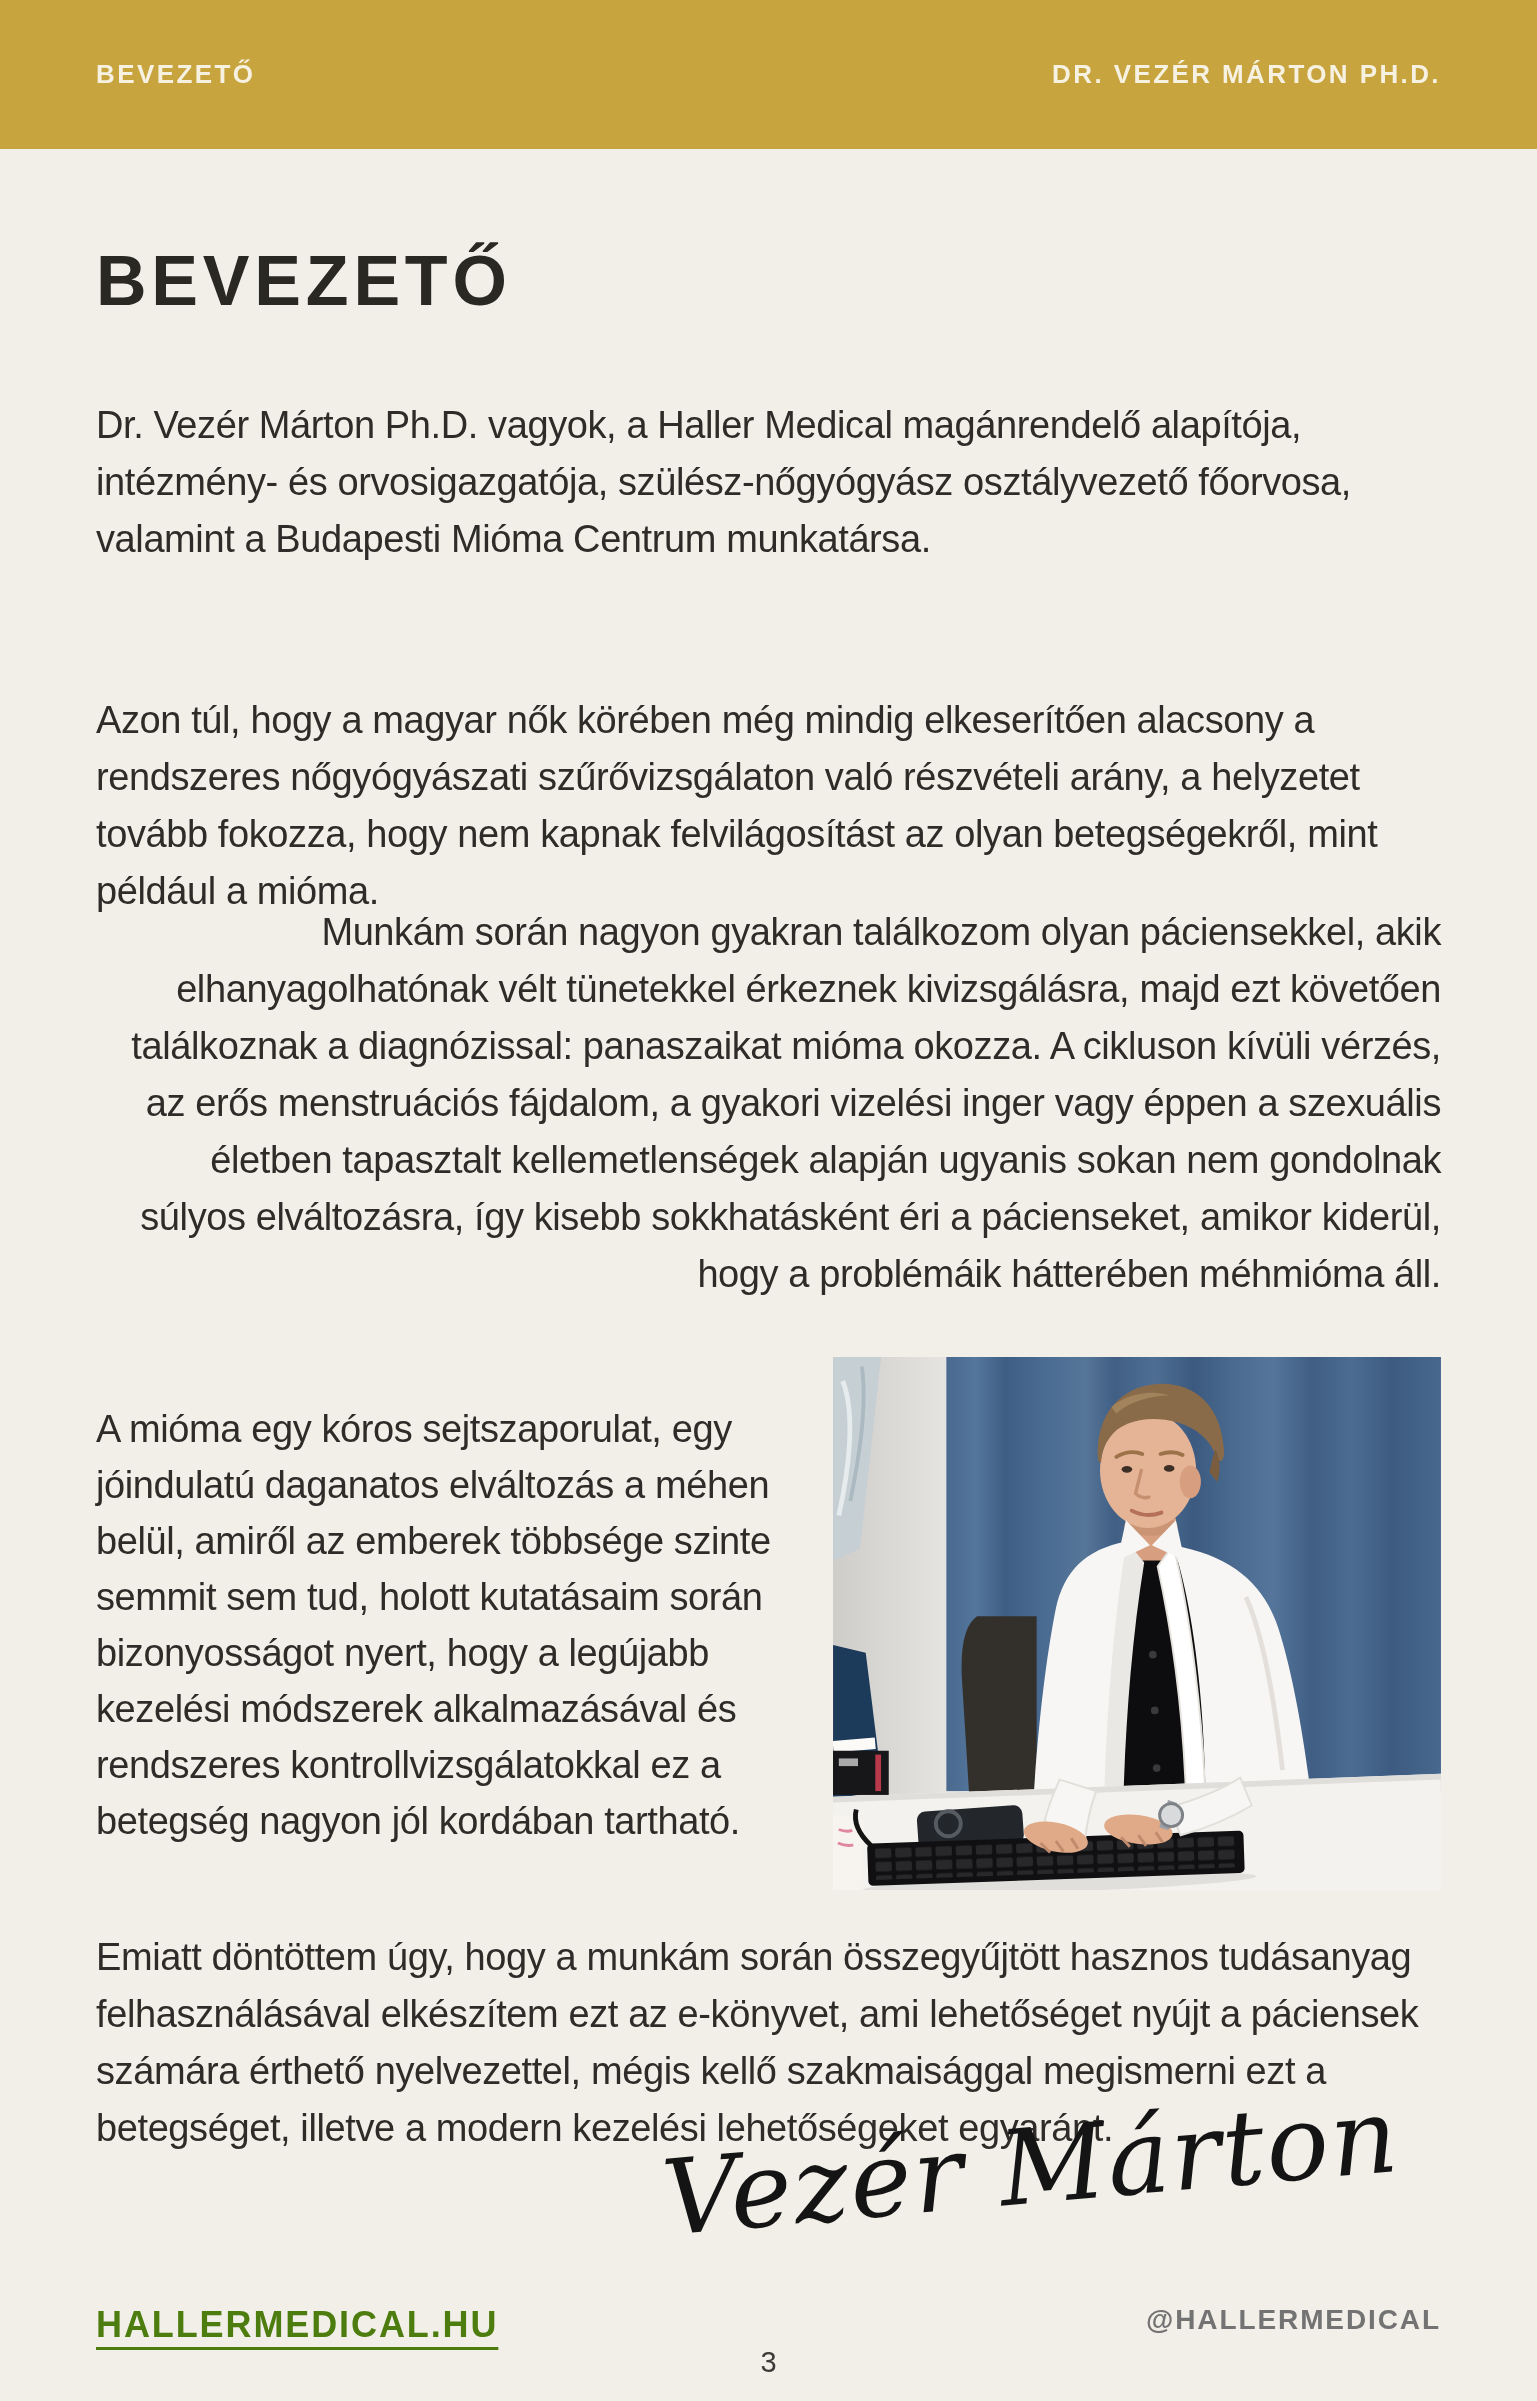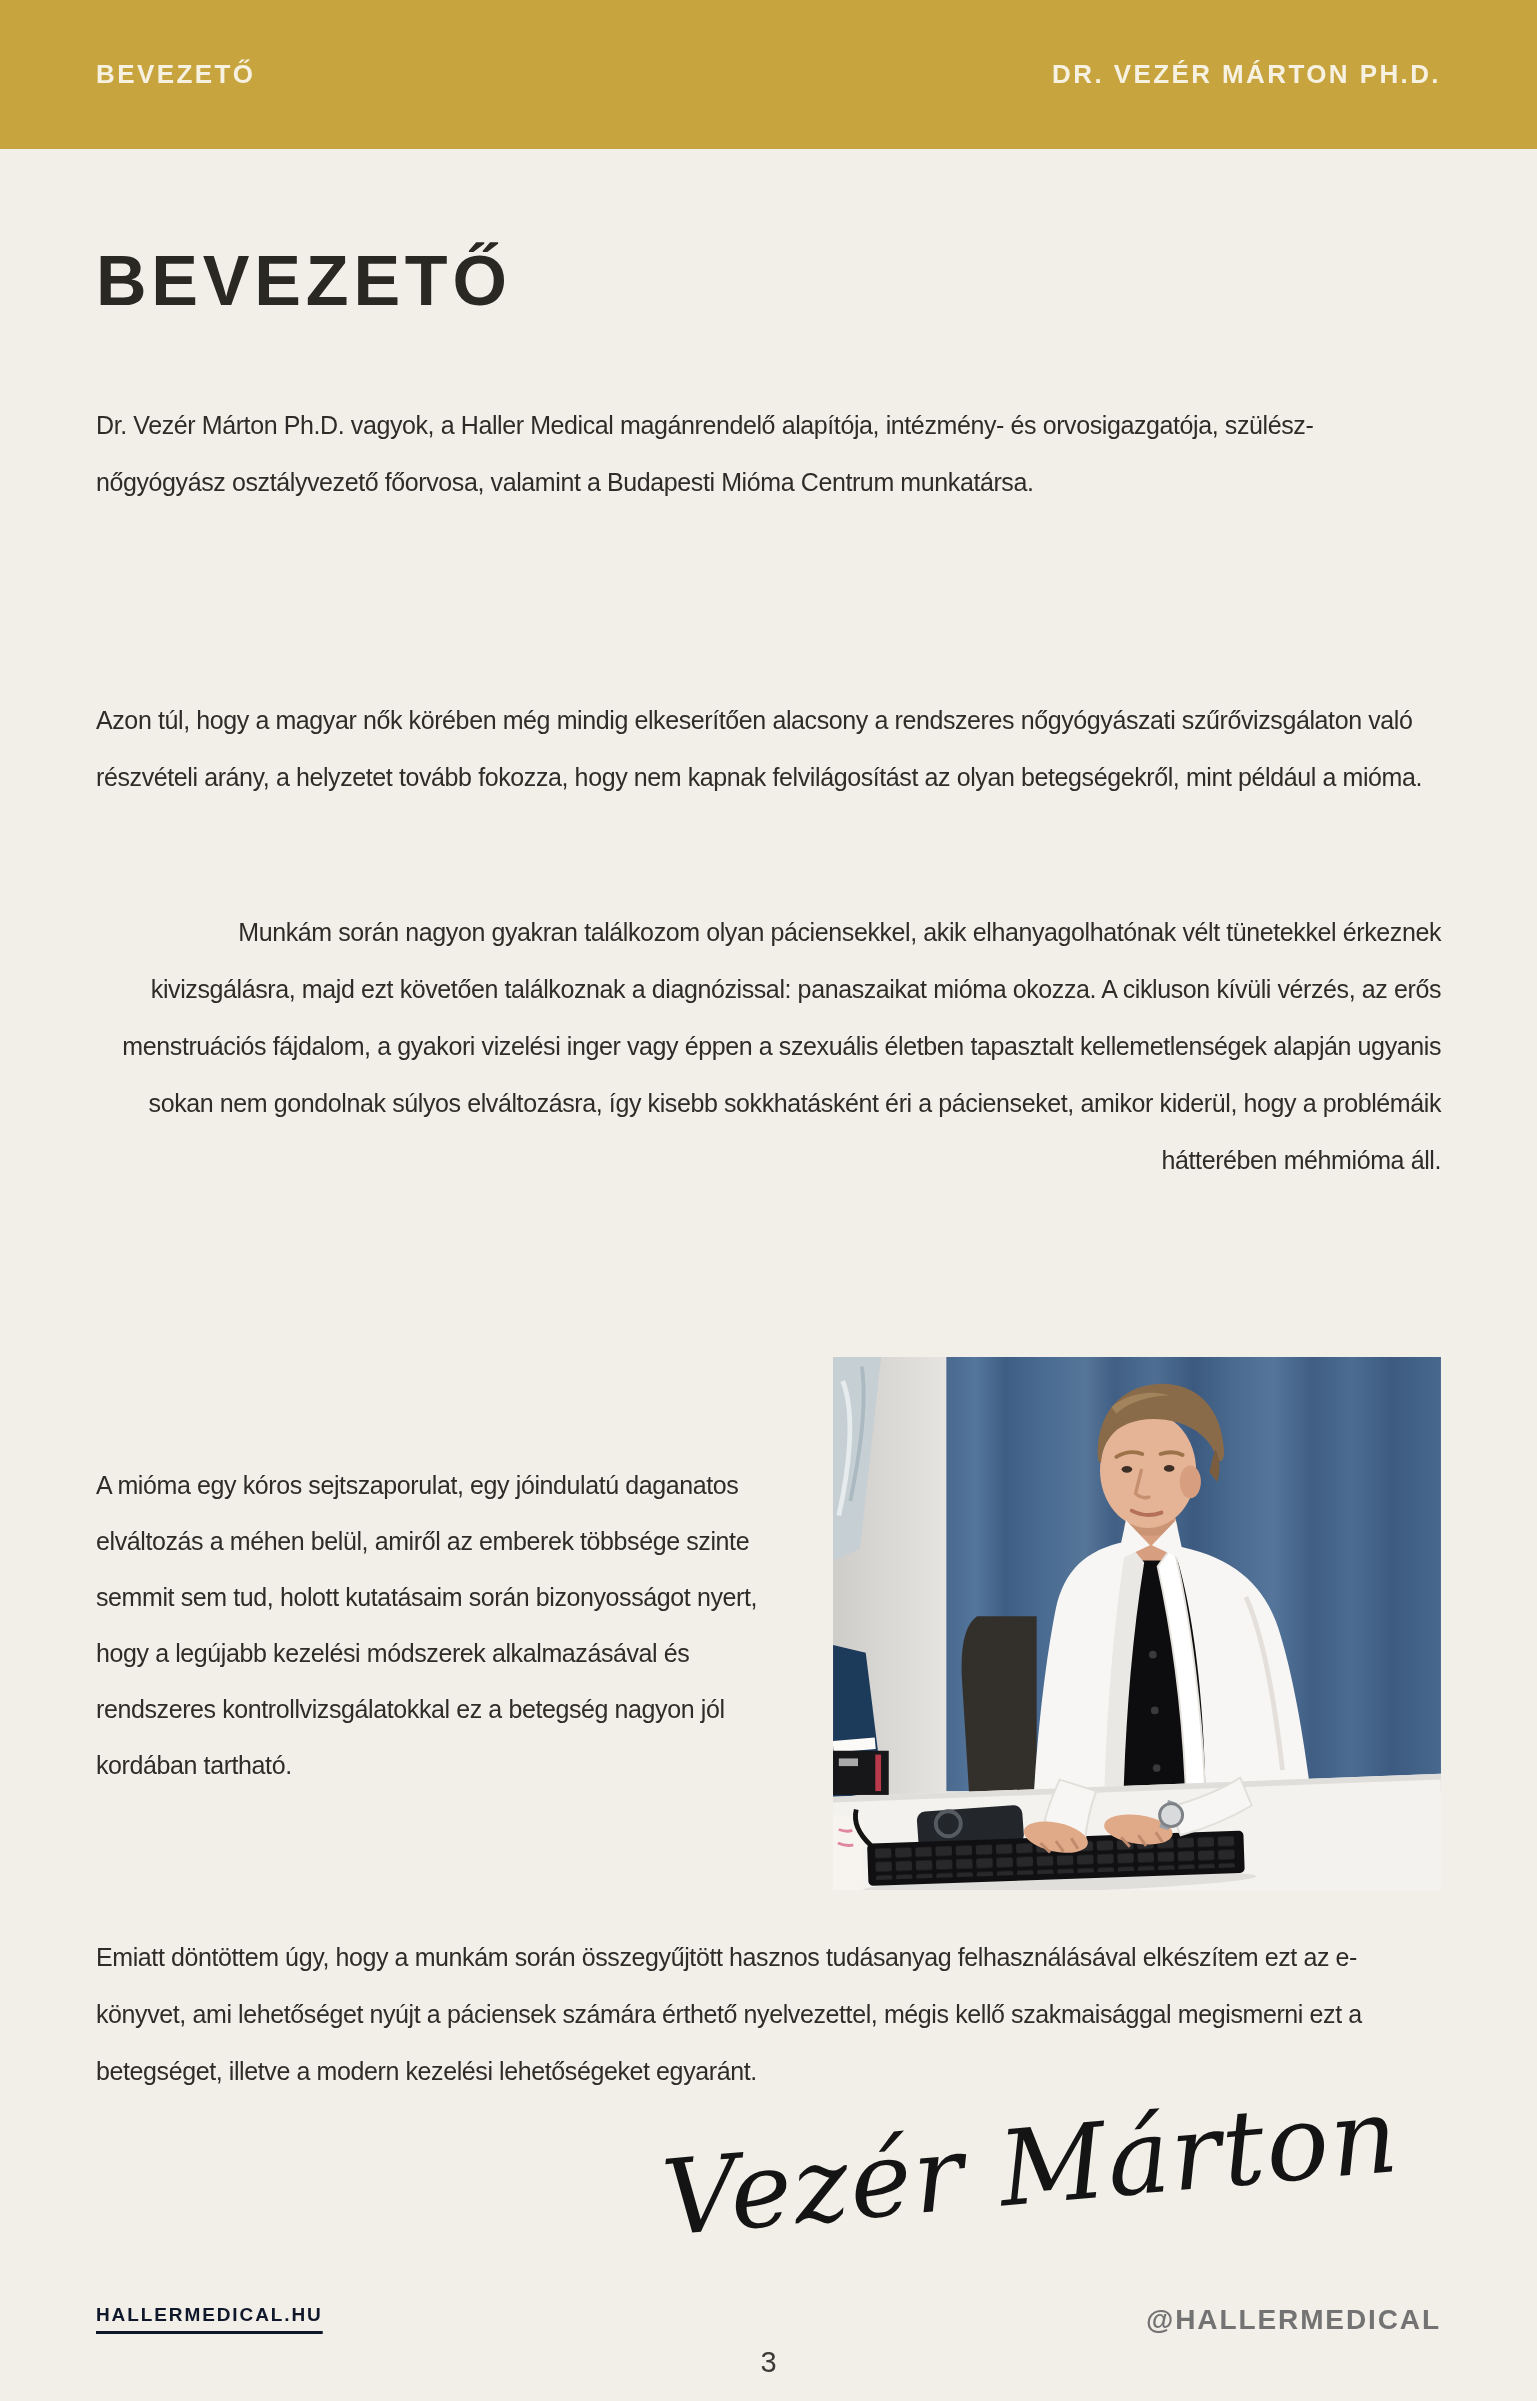--- a/index.html
+++ b/index.html
@@ -21,21 +21,21 @@
     font-size:26px;font-weight:700;letter-spacing:2.4px;
     color:#F6F1E1;
   }
   h1.title{
     position:absolute;left:96px;top:246px;margin:0;
     font-size:70px;font-weight:700;letter-spacing:4.8px;
     color:#2A2822;line-height:1;
   }
   .para{
     position:absolute;left:96px;width:1345px;margin:0;
-    font-size:25px;line-height:57px;letter-spacing:-0.4px;
+    font-size:38px;line-height:57px;letter-spacing:-0.4px;
     color:#2E2C28;
   }
   .p1{top:397px;}
   .p2{top:652px;margin-top:40px;}
   .p3{top:904px;text-align:right;}
   .p5{top:1929px;}
   .row{
     position:absolute;left:96px;top:1348px;width:1345px;
     display:flex;align-items:center;
   }
@@ -49,22 +49,22 @@
   .photo svg{display:block;width:608px;height:533px;}
   .signature{
     position:absolute;left:663px;top:2138px;
     font-family:"DejaVu Serif","Liberation Serif",serif;
     font-style:italic;font-size:104px;color:#141414;
     transform:rotate(-5deg);transform-origin:left center;
     white-space:nowrap;letter-spacing:1.9px;
   }
   .site-link{
     position:absolute;left:96px;top:2304px;
-    font-size:19px;font-weight:700;letter-spacing:1.9px;
-    color:#0f172a;text-decoration:underline;
+    font-size:36px;font-weight:700;letter-spacing:1.9px;
+    color:#4d7c0f;text-decoration:underline;
     text-decoration-thickness:2.9px;text-underline-offset:9.6px;
     cursor:pointer;
   }
   .social-link{
     position:absolute;right:96px;top:2304px;
     font-size:28px;font-weight:700;letter-spacing:1.9px;
     color:#737373;text-decoration:none;cursor:pointer;
   }
   .page-num{
     position:absolute;left:50%;top:2346px;transform:translateX(-50%);

